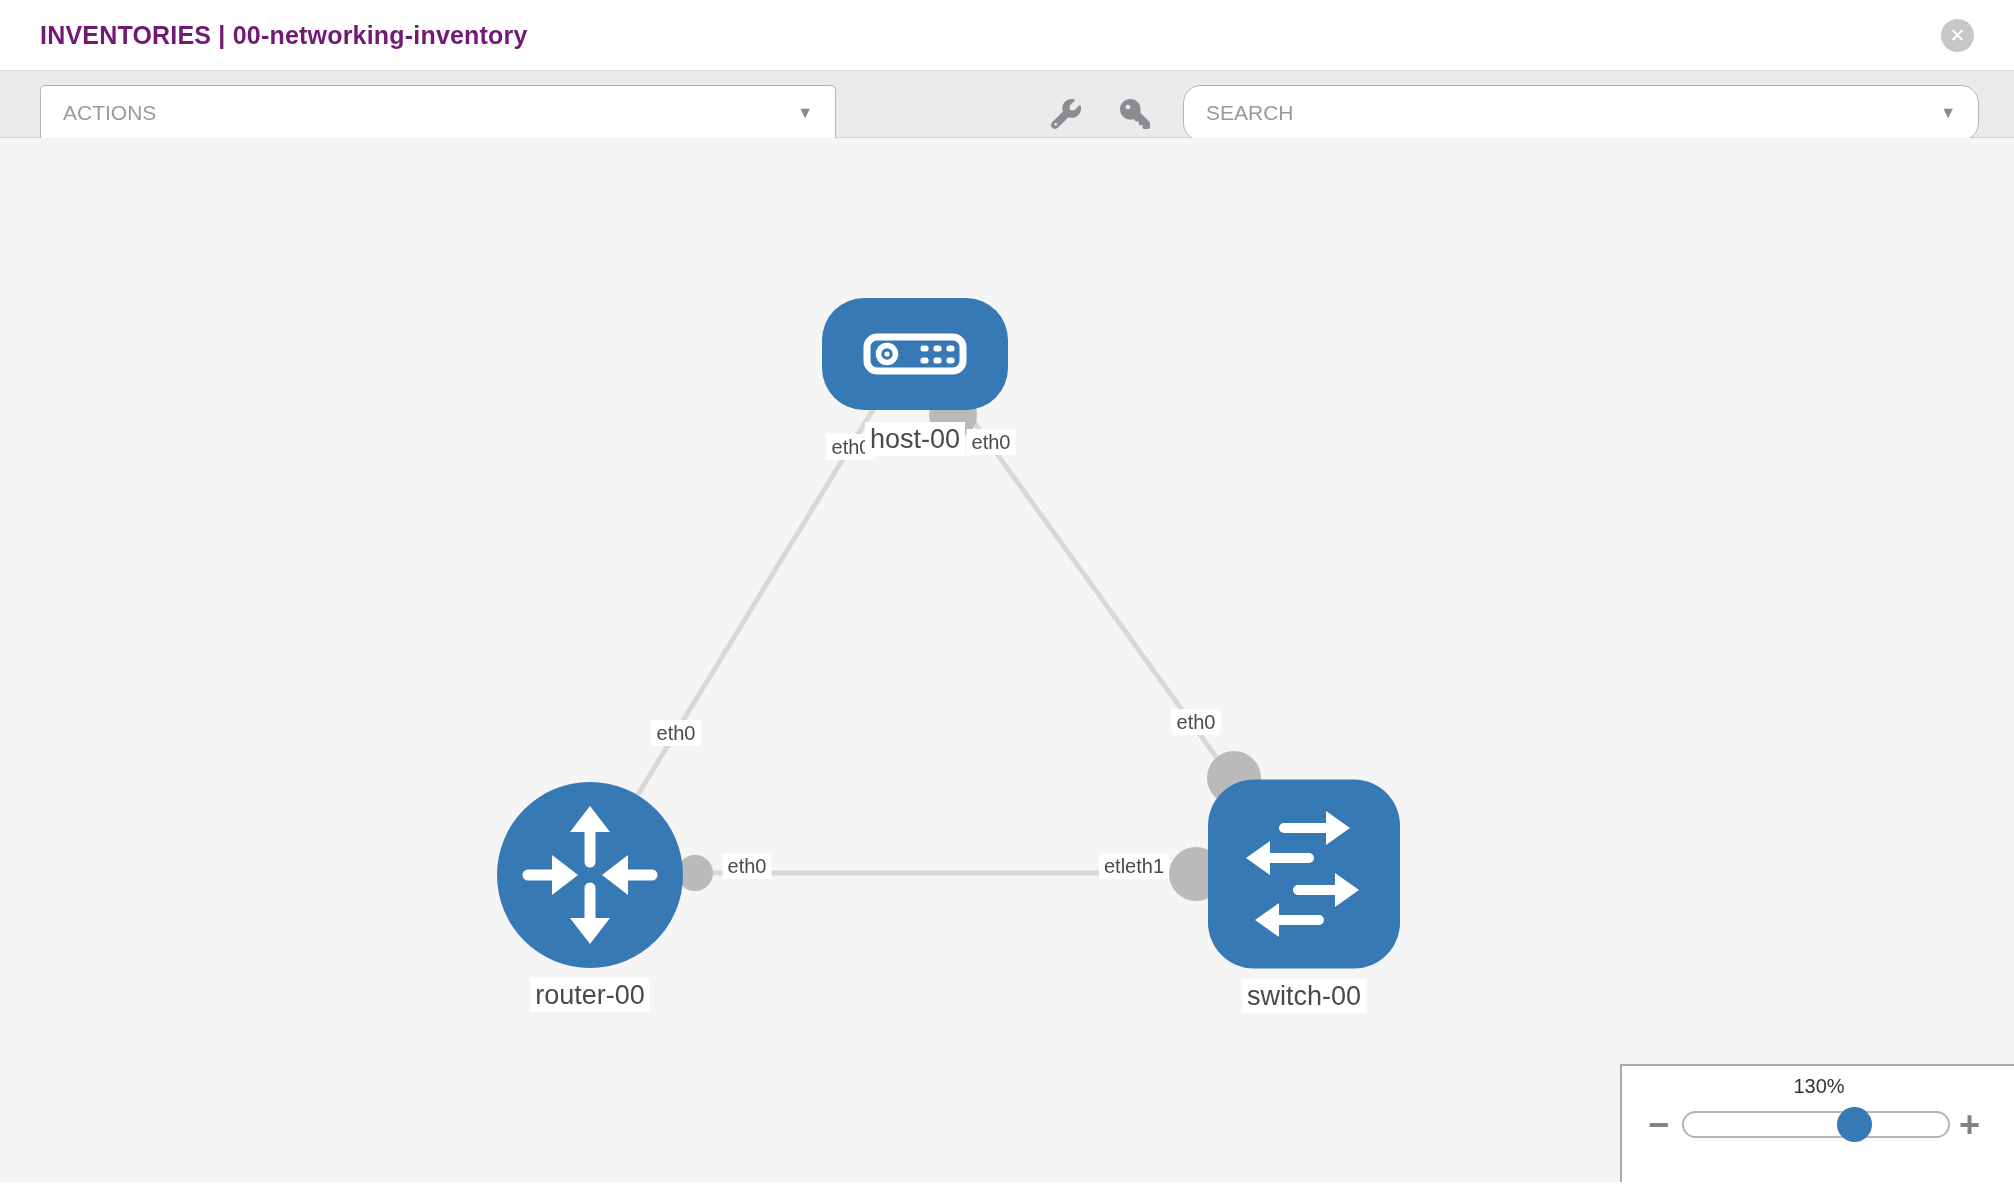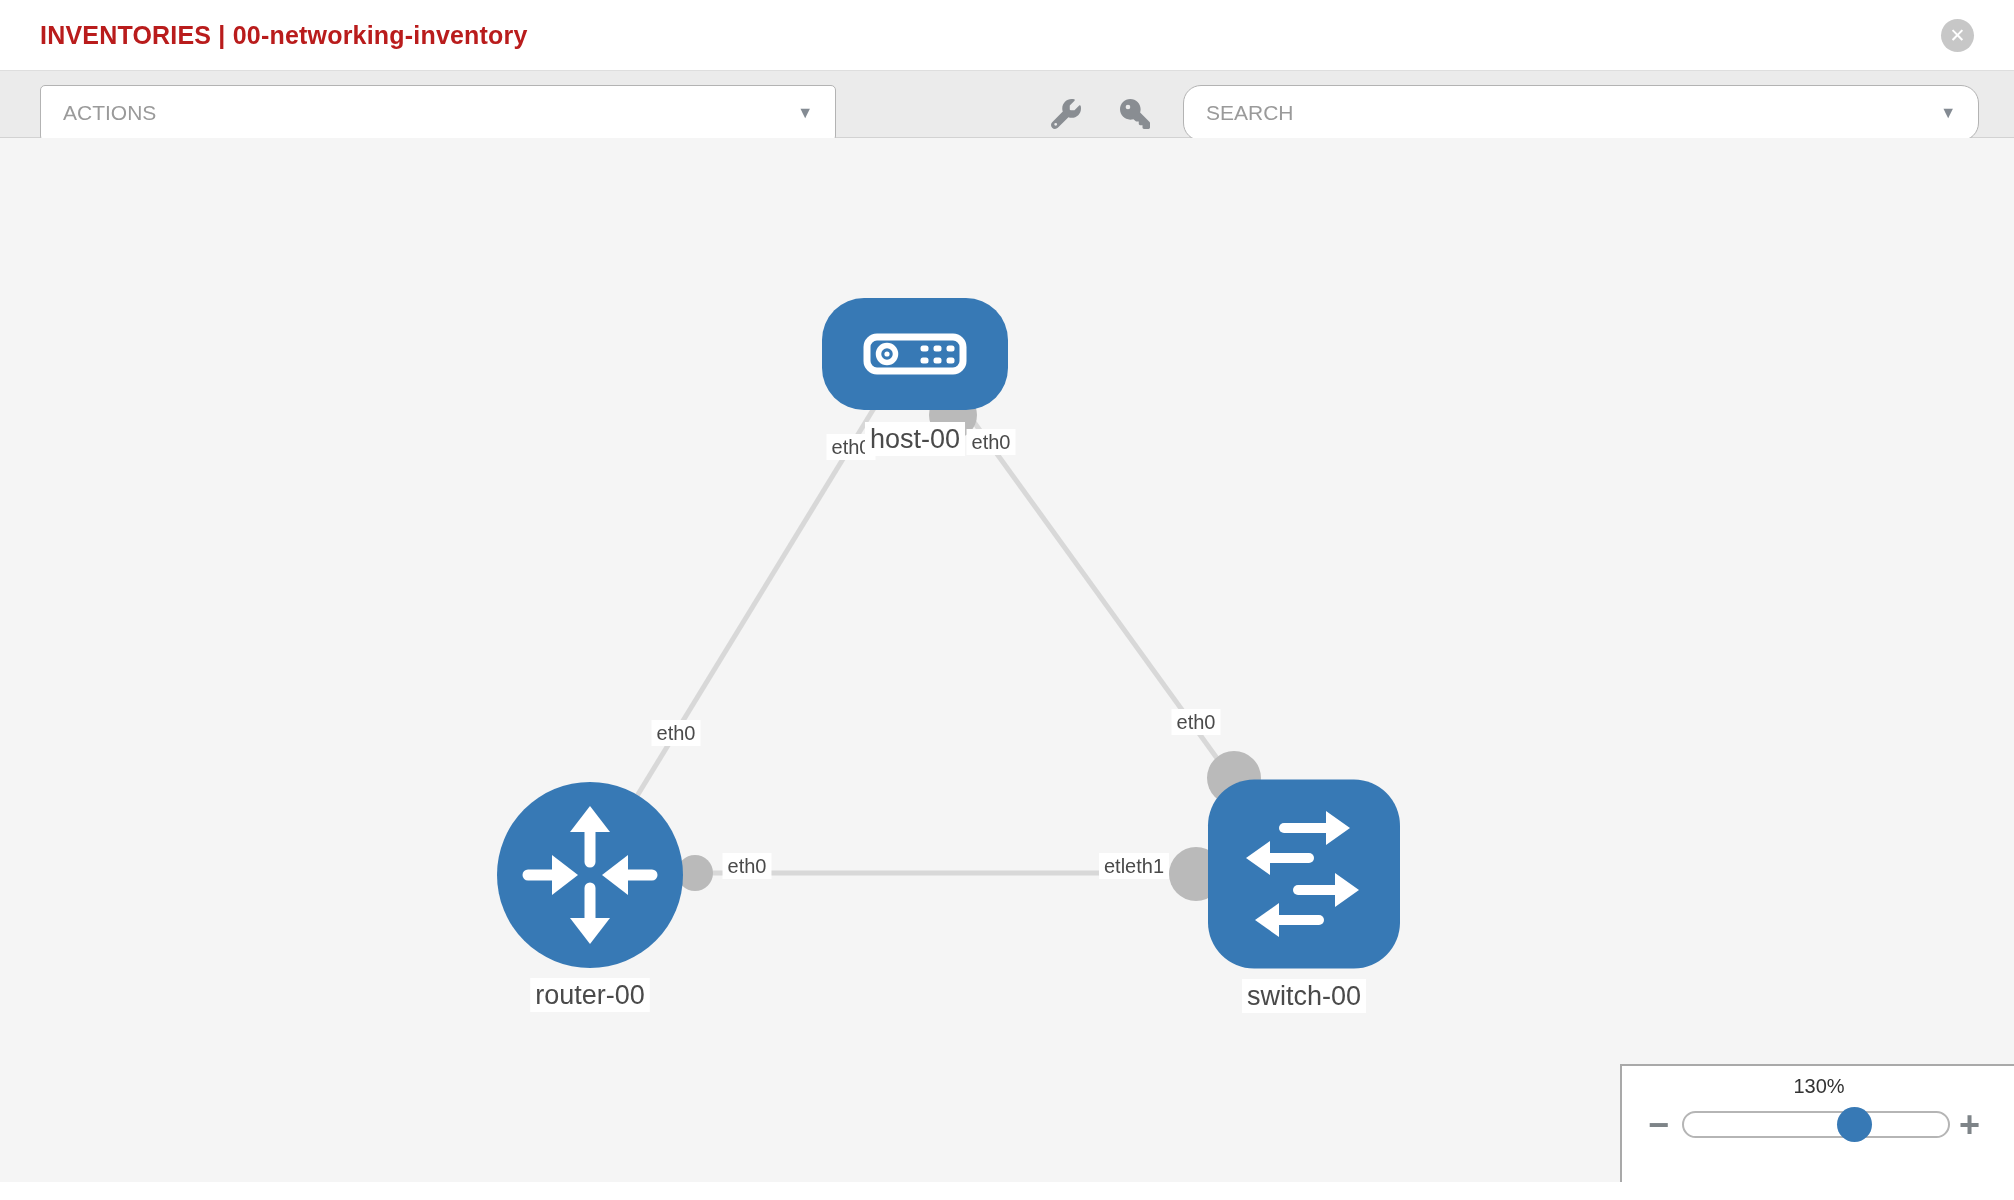--- a/index.html
+++ b/index.html
@@ -10,21 +10,21 @@
     overflow: hidden;
     position: relative;
   }
   
   .header {
     height: 71px; background: #ffffff;
     display: flex; align-items: center; justify-content: space-between;
     padding: 0 40px; border-bottom: 1px solid #dedede;
     box-sizing: border-box;
   }
-  .header-title { font-size: 25px; font-weight: bold; color: #b91c1c; letter-spacing: 0.2px; }
+  .header-title { font-size: 25px; font-weight: bold; color: #701a75; letter-spacing: 0.2px; }
   .close-btn {
     width: 33px; height: 33px; border-radius: 50%;
     background: #c7c7c7; color: #ffffff;
     display: flex; align-items: center; justify-content: center;
     font-size: 19px; font-weight: bold; cursor: pointer; user-select: none;
   }
   
   .toolbar {
     height: 67px; background: #ebebeb; border-bottom: 1px solid #d2d2d2;
     position: relative; box-sizing: border-box;

